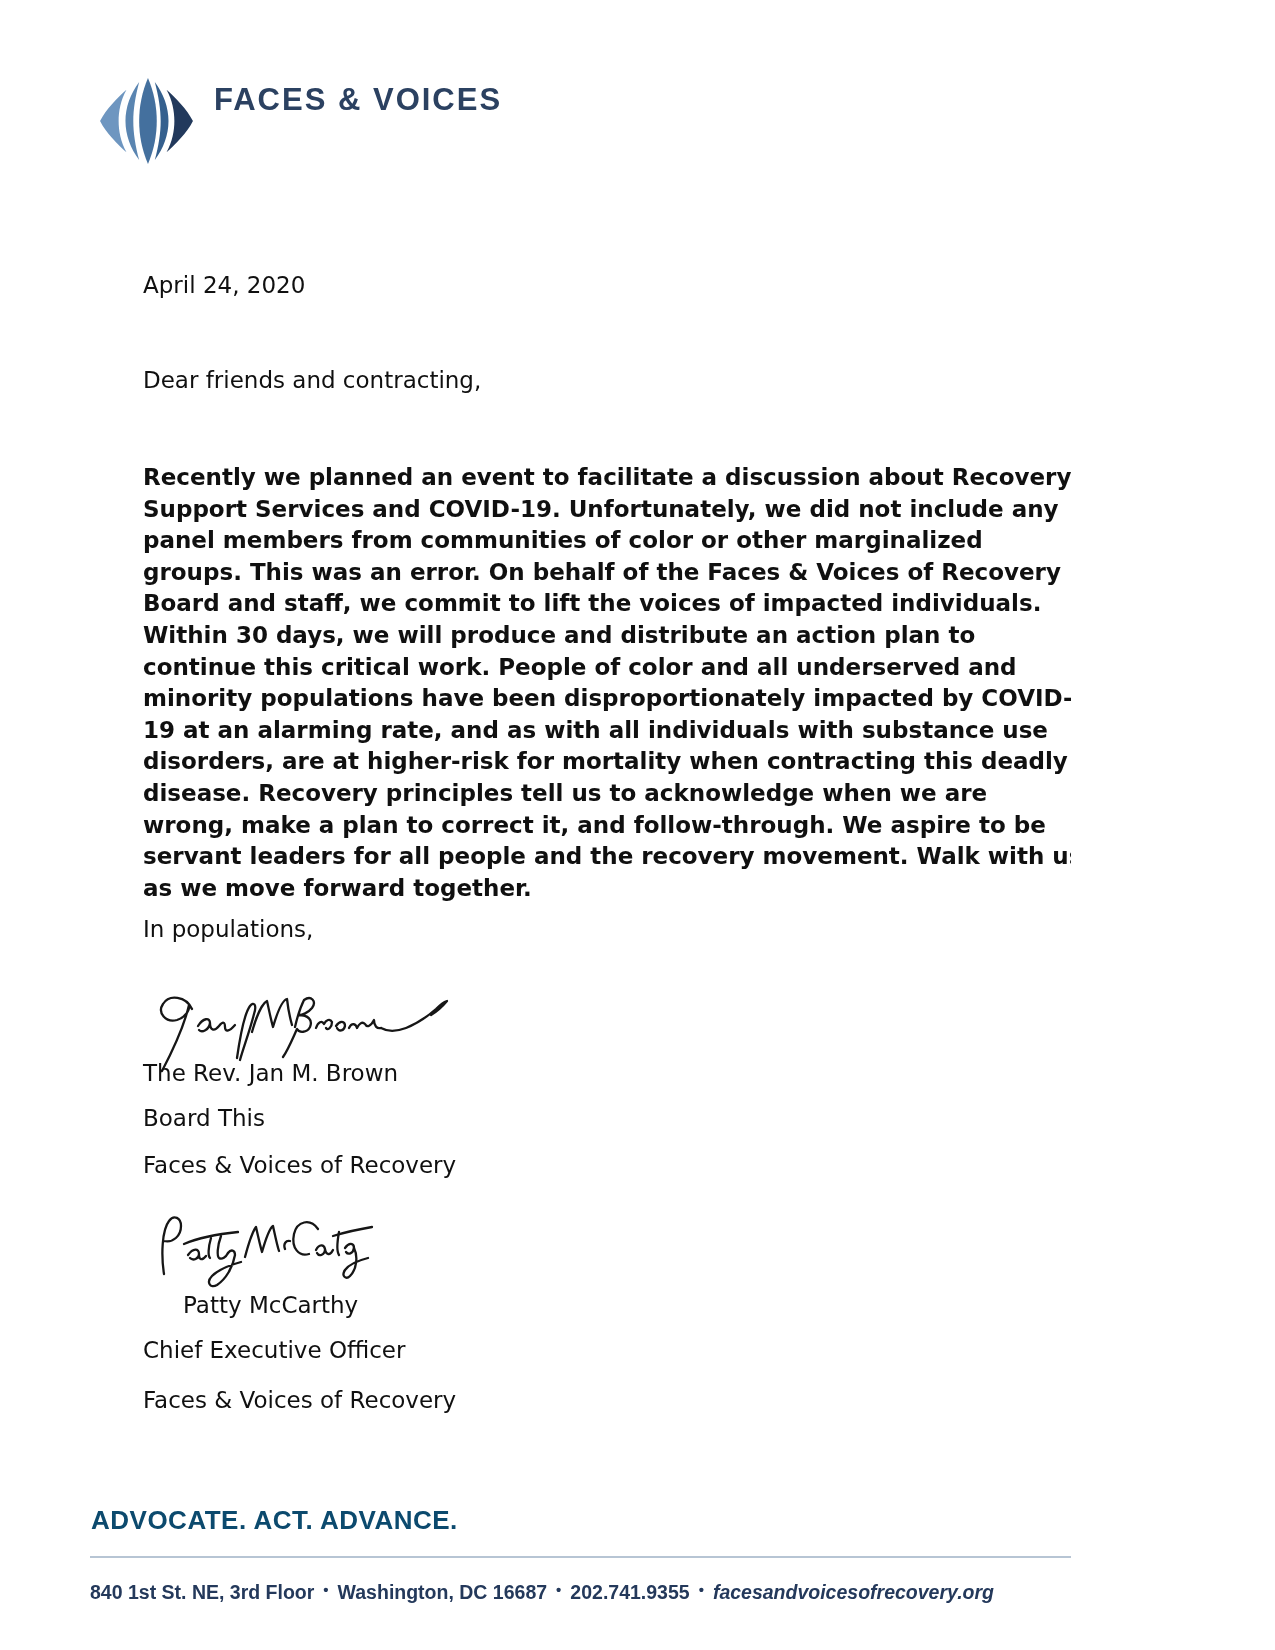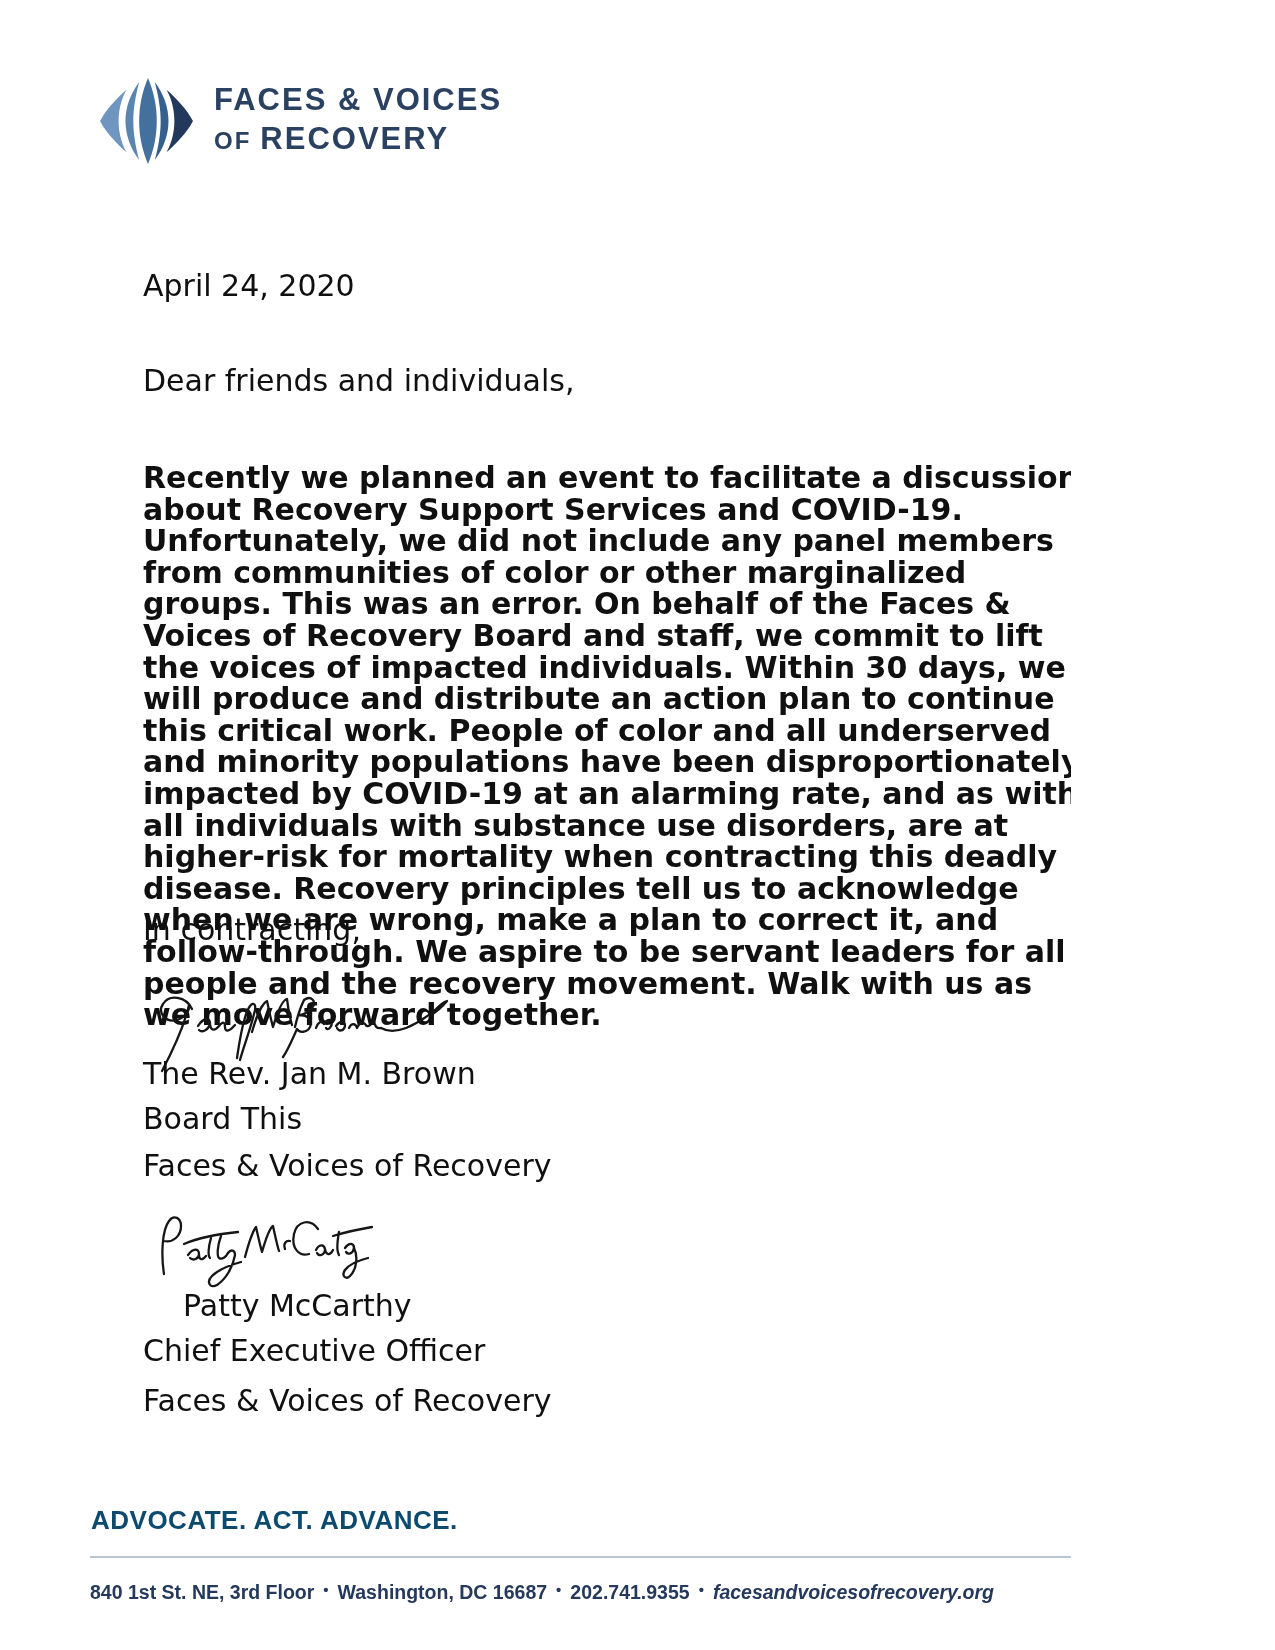--- a/index.html
+++ b/index.html
@@ -22,21 +22,21 @@
     font-family: "Liberation Sans", sans-serif;
     font-weight: 700; color: #2B4161; line-height: 1;
     letter-spacing: 2px;
   }
   .logo-line1 { font-size: 31px; }
   .logo-line2 { display: flex; align-items: baseline; gap: 9px; margin-top: 8px; }
   .logo-of { font-size: 24px; }
   .logo-recovery { font-size: 31px; }
 
   
-  .letter-text { font-size: 30px; line-height: 31.6px; }
+  .letter-text { font-size: 23px; line-height: 31.6px; }
   .date-line { left: 143px; top: 270px; }
   .salutation { left: 143px; top: 365px; }
   .body-par { left: 143px; top: 462px; width: 942px; font-weight: bold; }
   .closing { left: 143px; top: 914px; }
 
   .sig-svg { display: block; }
   .sig-svg path { fill: none; stroke: #161616; stroke-width: 2.3; stroke-linecap: round; stroke-linejoin: round; }
   .sig1 { left: 140px; top: 982px; }
   .sig2 { left: 150px; top: 1212px; }
 
@@ -72,34 +72,30 @@
   <div class="abs logo-wrap">
     <svg class="logo-mark" viewBox="0 0 107 90" aria-hidden="true">
       <path d="M33,13 C24,21 12,33 6,45 C12,57 24,69 33,77 C27,66 25,55 25,45 C25,35 27,24 33,13 Z" fill="#6E96C0"></path>
       <path d="M46,5 C37,17 32,31 32,45 C32,59 37,73 46,85 C42,70 40,57 40,45 C40,33 42,20 46,5 Z" fill="#5A85B1"></path>
       <path d="M55,1 C49,15 46,30 46,45 C46,60 49,75 55,89 C61,75 64,60 64,45 C64,30 61,15 55,1 Z" fill="#44709E"></path>
       <path d="M62,5 C71,17 76,31 76,45 C76,59 71,73 62,85 C66,70 68,57 68,45 C68,33 66,20 62,5 Z" fill="#35608E"></path>
       <path d="M74,13 C83,21 95,33 101,45 C95,57 83,69 74,77 C80,66 82,55 82,45 C82,35 80,24 74,13 Z" fill="#22395C"></path>
     </svg>
     <div class="logo-text">
       <div class="logo-line1">FACES &amp; VOICES</div>
-      <div class="logo-line2">
-        <span class="logo-of">OF</span>
-        <span class="logo-recovery">RECOVERY</span>
-      </div>
     </div>
   </div>
 
   <div class="abs letter-text date-line">April 24, 2020</div>
 
-  <div class="abs letter-text salutation">Dear friends and individuals,</div>
+  <div class="abs letter-text salutation">Dear friends and contracting,</div>
 
   <div class="abs letter-text body-par">Recently we planned an event to facilitate a discussion about Recovery Support Services and COVID-19. Unfortunately, we did not include any panel members from communities of color or other marginalized groups. This was an error. On behalf of the Faces &amp; Voices of Recovery Board and staff, we commit to lift the voices of impacted individuals. Within 30 days, we will produce and distribute an action plan to continue this critical work. People of color and all underserved and minority populations have been disproportionately impacted by COVID-19 at an alarming rate, and as with all individuals with substance use disorders, are at higher-risk for mortality when contracting this deadly disease. Recovery principles tell us to acknowledge when we are wrong, make a plan to correct it, and follow-through. We aspire to be servant leaders for all people and the recovery movement. Walk with us as we move forward together.</div>
 
-  <div class="abs letter-text closing">In contracting,</div>
+  <div class="abs letter-text closing">In populations,</div>
 
   <svg class="abs sig-svg sig1" width="330" height="95" viewBox="0 0 330 95" aria-hidden="true">
     <path d="M52,27 C46,14 29,12 23,22 C17,31 26,41 37,38 C46,35 50,28 49,23 C44,45 33,68 22,89"></path>
     <path d="M58,44 C63,36 70,35 70,41 C69,48 62,51 59,48 M70,41 C70,48 74,50 79,44 C83,39 85,40 85,45 C85,50 89,50 95,43"></path>
     <path d="M97,76 C100,55 104,32 110,24 C114,19 117,23 114,32 C110,48 104,64 100,78"></path>
     <path d="M112,50 C117,32 123,21 127,19 C129,28 131,38 133,45 C138,28 143,18 147,17 C148,26 150,36 152,43"></path>
     <path d="M155,45 C158,32 162,22 164,18 C171,13 177,19 172,26 C168,31 162,33 159,33 C168,33 173,38 170,45 C167,51 159,51 157,47 C152,58 148,68 143,75"></path>
     <path d="M176,46 C178,40 182,38 184,42 C186,38 190,36 192,40 C192,45 188,49 186,46 M196,44 C200,38 205,39 205,44 C204,49 199,50 197,46 M209,46 C212,40 216,42 217,46 C219,42 222,39 225,42 C227,46 231,44 234,38 C234,44 237,47 241,46"></path>
     <path d="M241,46 C248,50 258,49 266,46 C276,42 288,34 296,27 C300,23 304,20 307,19 C302,25 296,30 291,33"></path>
   </svg>

